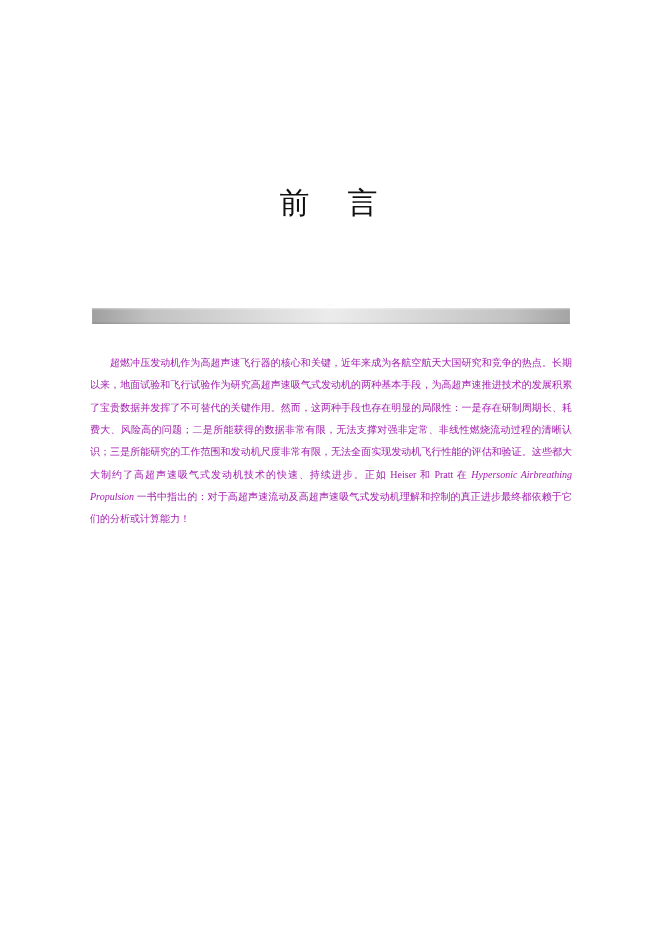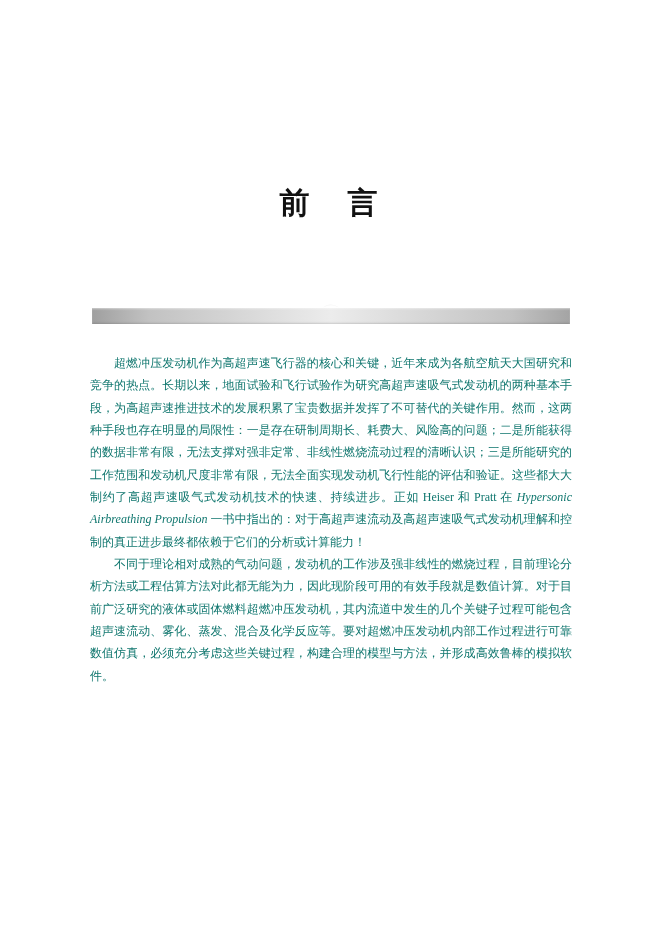--- a/index.html
+++ b/index.html
@@ -17,21 +17,21 @@
     color: #1c1c1c;
   }
   .title {
     position: absolute;
     top: 183px;
     left: 0;
     width: 100%;
     margin: 0;
     text-align: center;
     font-family: "DejaVu Sans", sans-serif;
-    font-weight: bold;
+    font-weight: normal;
     font-size: 30px;
     letter-spacing: 4px;
     color: #111111;
   }
   .band {
     position: absolute;
     top: 308px;
     left: 92px;
     width: 478px;
     height: 16px;
@@ -50,24 +50,24 @@
     color: #f7f7f7;
     font-family: "DejaVu Sans", sans-serif;
     line-height: 18px;
     user-select: none;
   }
   .body-text {
     position: absolute;
     top: 352px;
     left: 90px;
     width: 482px;
-    font-size: 12px;
+    font-size: 10px;
     line-height: 22.35px;
     text-align: justify;
-    color: #0f766e;
+    color: #a21caf;
   }
   .body-text p {
     margin: 0;
     padding: 0;
     text-indent: 2em;
   }
   .body-text .run-italic {
     font-style: italic;
     font-family: "Liberation Serif", serif;
   }
@@ -78,16 +78,15 @@
 <div class="page">
 
   <h1 class="title">前　言</h1>
 
   <div class="band">
     <span class="arc">⌒</span>
   </div>
 
   <div class="body-text">
       <p><span class="run-normal">超燃冲压发动机作为高超声速飞行器的核心和关键，近年来成为各航空航天大国研究和竞争的热点。长期以来，地面试验和飞行试验作为研究高超声速吸气式发动机的两种基本手段，为高超声速推进技术的发展积累了宝贵数据并发挥了不可替代的关键作用。然而，这两种手段也存在明显的局限性：一是存在研制周期长、耗费大、风险高的问题；二是所能获得的数据非常有限，无法支撑对强非定常、非线性燃烧流动过程的清晰认识；三是所能研究的工作范围和发动机尺度非常有限，无法全面实现发动机飞行性能的评估和验证。这些都大大制约了高超声速吸气式发动机技术的快速、持续进步。正如 Heiser 和 Pratt 在 </span><span class="run-italic">Hypersonic Airbreathing Propulsion</span><span class="run-normal"> 一书中指出的：对于高超声速流动及高超声速吸气式发动机理解和控制的真正进步最终都依赖于它们的分析或计算能力！</span></p>
-      <p><span class="run-normal">不同于理论相对成熟的气动问题，发动机的工作涉及强非线性的燃烧过程，目前理论分析方法或工程估算方法对此都无能为力，因此现阶段可用的有效手段就是数值计算。对于目前广泛研究的液体或固体燃料超燃冲压发动机，其内流道中发生的几个关键子过程可能包含超声速流动、雾化、蒸发、混合及化学反应等。要对超燃冲压发动机内部工作过程进行可靠数值仿真，必须充分考虑这些关键过程，构建合理的模型与方法，并形成高效鲁棒的模拟软件。</span></p>
     </div>
 
 </div>
 
 </body></html>

